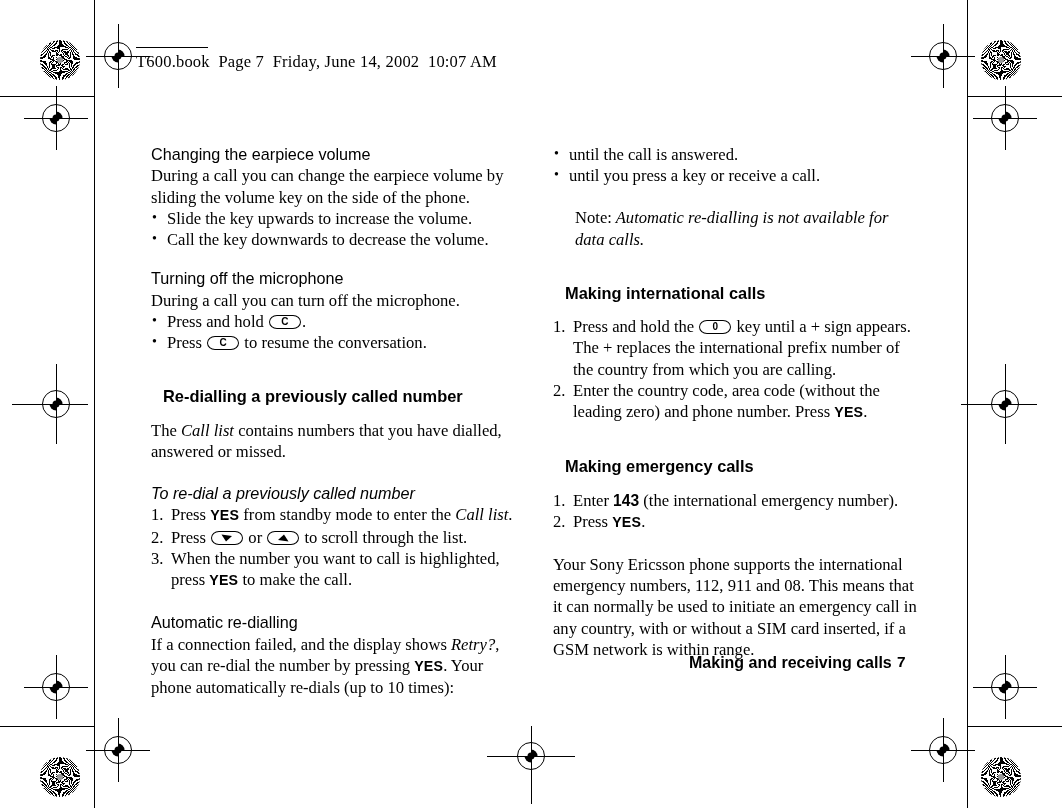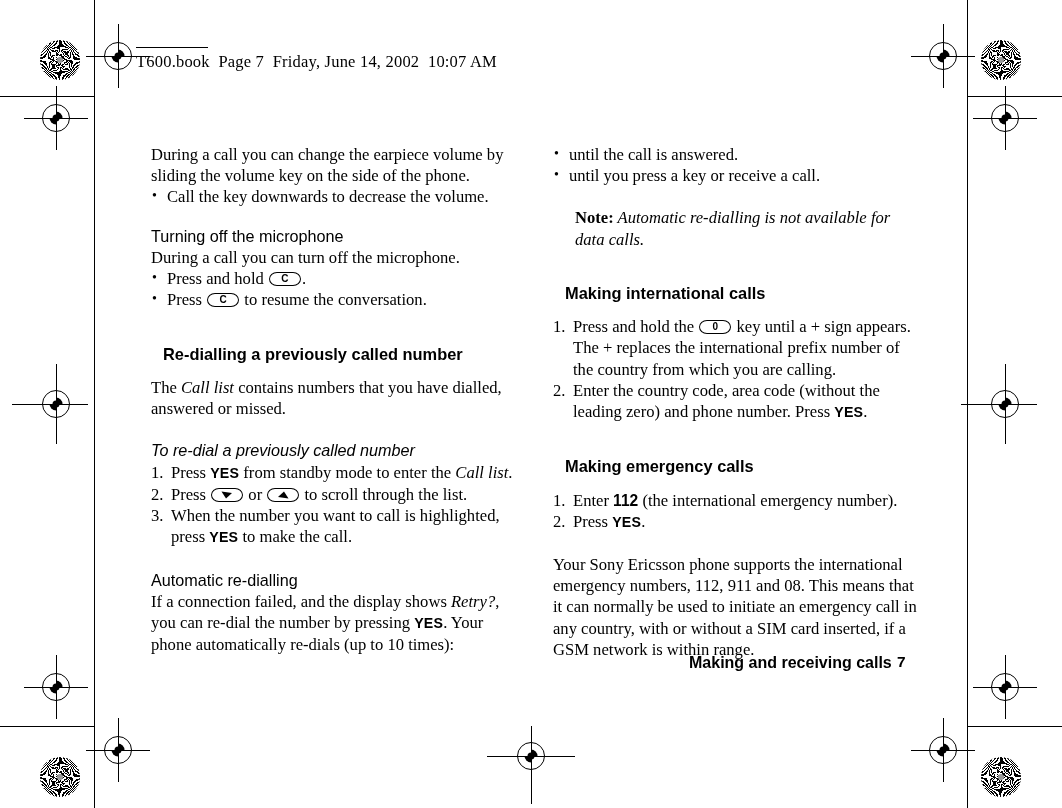--- a/index.html
+++ b/index.html
@@ -159,21 +159,21 @@
   ol.nums > li::before {
     content: counter(item) ".";
     position: absolute;
     left: 0; top: 0;
     font-size: 16.6px;
   }
 
   .indent-note { padding-left: 22px; }
 
   i.it { font-style: italic; }
-  b.bd { font-weight: 700; }
+  b.bd { font-weight: 400; }
   .sans-bold {
     font-family: "Liberation Sans", sans-serif;
     font-weight: 700;
     font-size: 14.2px;
     letter-spacing: 0.2px;
     text-align: center;
   }
   .sans-bold-num {
     font-family: "Liberation Sans", sans-serif;
     font-weight: 700;
@@ -316,22 +316,24 @@
 
 </div>
 
 <div class="running-head-rule"></div>
 <div class="running-head">T600.book  Page 7  Friday, June 14, 2002  10:07 AM</div>
 
 <div class="page">
 
   <div class="col col-left">
 
+    <h3 class="head-sans">Changing the earpiece volume</h3>
     <p class="body">During a call you can change the earpiece volume by sliding the volume key on the side of the phone.</p>
     <ul class="bullets">
+      <li>Slide the key upwards to increase the volume.</li>
       <li>Call the key downwards to decrease the volume.</li>
     </ul>
 
     <div class="gap-md"></div>
 
     <h3 class="head-sans">Turning off the microphone</h3>
     <p class="body">During a call you can turn off the microphone.</p>
     <ul class="bullets">
       <li><span>Press and hold </span><span class="key"><span class="key-label">C</span></span><span>.</span></li>
       <li><span>Press </span><span class="key"><span class="key-label">C</span></span><span> to resume the conversation.</span></li>
@@ -378,21 +380,21 @@
     <h3 class="head-sans-bold">Making international calls</h3>
     <ol class="nums">
       <li><span>Press and hold the </span><span class="key"><span class="key-label">0</span></span><span> key until a + sign appears. The + replaces the international prefix number of the country from which you are calling.</span></li>
       <li><span>Enter the country code, area code (without the leading zero) and phone number. Press </span><span class="sans-bold">YES</span><span>.</span></li>
     </ol>
 
     <div class="gap-lg"></div>
 
     <h3 class="head-sans-bold">Making emergency calls</h3>
     <ol class="nums">
-      <li><span>Enter </span><span class="sans-bold-num">112</span><span> (the international emergency number).</span></li>
+      <li><span>Enter </span><span class="sans-bold-num">143</span><span> (the international emergency number).</span></li>
       <li><span>Press </span><span class="sans-bold">YES</span><span>.</span></li>
     </ol>
 
     <div class="gap-lg"></div>
 
     <p class="body">Your Sony Ericsson phone supports the international emergency numbers, 112, 911 and 08. This means that it can normally be used to initiate an emergency call in any country, with or without a SIM card inserted, if a GSM network is within range.</p>
 
   </div>
 
 </div>

